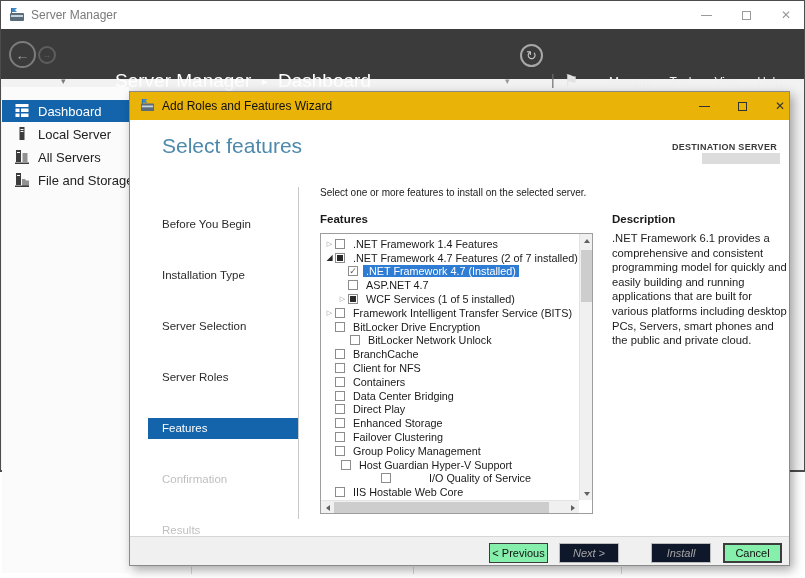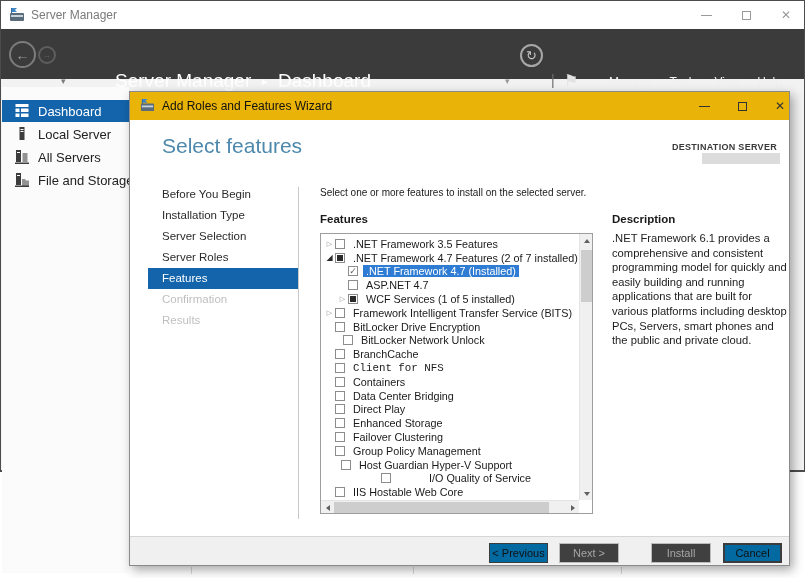--- a/index.html
+++ b/index.html
@@ -53,21 +53,21 @@
   .dctl { position:absolute; top:0; height:28px; width:34px; display:flex; align-items:center; justify-content:center; color:#333; }
   .dctl .minus { width:11px; height:1px; background:#333; display:block;}
   .dctl .maxbox{ width:9px; height:9px; border:1px solid #333; display:block;}
   .dctl.close { font-size:12px; }
 
   .dlg-heading { position:absolute; left:32px; top:42px; font-size:21px; color:var(--heading); }
   .dest-label { position:absolute; right:12px; top:50px; font-size:9px; font-weight:600; color:#3a3a3a; letter-spacing:.3px; }
   .dest-box { position:absolute; left:572px; top:61px; width:78px; height:11px; background:#dcdcdc; }
 
   .steps { position:absolute; left:18px; top:92px; width:150px; }
-  .step { height:21px; line-height:21px; padding-left:14px; font-size:11.5px; color:#2b2b2b; }
+  .step { height:21px; line-height:21px; padding-left:14px; font-size:11.5px; color:#2b2b2b;margin-top:30px; }
   .step.selected { background:var(--accent); color:#fff; }
   .step.disabled { color:#bfbfbf; }
   .divider-v { position:absolute; left:168px; top:95px; width:1px; height:332px; background:#c9c9c9; }
 
   .instruction { position:absolute; left:190px; top:95px; font-size:10px; color:#1a1a1a; }
   .features-label { position:absolute; left:190px; top:121px; font-size:11.5px; font-weight:700; color:#1a1a1a; }
 
   .listbox { position:absolute; left:190px; top:141px; width:273px; height:281px; background:#fff; border:1px solid #9d9d9d; }
   .rows { position:absolute; left:1px; top:0; right:14px; bottom:14px; overflow:hidden; padding-top:3px; }
   .trow { height:13.8px; display:flex; align-items:center; font-size:10.8px; color:#1a1a1a; white-space:nowrap; }
@@ -88,22 +88,22 @@
   .tri-left  { width:0;height:0;border-top:3.5px solid transparent;border-bottom:3.5px solid transparent;border-right:4px solid #606060; }
   .tri-right { width:0;height:0;border-top:3.5px solid transparent;border-bottom:3.5px solid transparent;border-left:4px solid #606060; }
   .vthumb { position:absolute; left:1px; top:16px; width:11px; height:52px; background:#cdcdcd; }
   .hthumb { position:absolute; left:13px; top:1px; width:215px; height:11px; background:#cdcdcd; }
 
   .desc-title { position:absolute; left:482px; top:121px; font-size:11.5px; font-weight:700; color:#1a1a1a; }
   .desc-text { position:absolute; left:482px; top:139px; width:176px; font-size:11.2px; line-height:14.6px; color:#1c1c1c; }
 
   .dlg-footer { position:absolute; left:0; bottom:0; width:100%; height:29px; background:#f0f0f0; border-top:1px solid #d6d6d6; }
   .dlg-btn { position:absolute; top:6px; height:20px; font-size:11px; font-family:"Liberation Sans",sans-serif;
-    background:#0369a1; border:1px solid #3c3c3c; color:#111; }
-  .dlg-btn:disabled { border-color:#bcbcbc; color:#a5a5a5; background:#404040; }
+    background:#86efac; border:1px solid #3c3c3c; color:#111; }
+  .dlg-btn:disabled { border-color:#bcbcbc; color:#a5a5a5; background:#0f172a;font-style:italic; }
   .dlg-btn.default { box-shadow: inset 0 0 0 1px #3c3c3c; }
 </style>
 </head>
 <body>
 
 <div id="window">
 
   <div class="titlebar">
     <span class="appicon">
       <svg width="16" height="15" viewBox="0 0 16 15">
@@ -221,21 +221,21 @@
     <div class="divider-v"></div>
 
     <div class="instruction">Select one or more features to install on the selected server.</div>
     <div class="features-label">Features</div>
 
     <div class="listbox">
       <div class="rows" id="tree">
           <div class="trow" style="padding-left: 2px;">
             <span class="exp collapsed">▷</span>
             <span class="cb unchecked"></span>
-            <span class="tlabel">.NET Framework 3.5 Features</span>
+            <span class="tlabel">.NET Framework 1.4 Features</span>
           </div>
           <div class="trow" style="padding-left: 2px;">
             <span class="exp expanded">◢</span>
             <span class="cb indeterminate"></span>
             <span class="tlabel">.NET Framework 4.7 Features (2 of 7 installed)</span>
           </div>
           <div class="trow" style="padding-left: 15px;">
             <span class="exp none"></span>
             <span class="cb checked">✓</span>
             <span class="tlabel selected">.NET Framework 4.7 (Installed)</span>
@@ -253,31 +253,31 @@
           <div class="trow" style="padding-left: 2px;">
             <span class="exp collapsed">▷</span>
             <span class="cb unchecked"></span>
             <span class="tlabel">Framework Intelligent Transfer Service (BITS)</span>
           </div>
           <div class="trow" style="padding-left: 2px;">
             <span class="exp none"></span>
             <span class="cb unchecked"></span>
             <span class="tlabel">BitLocker Drive Encryption</span>
           </div>
-          <div class="trow" style="padding-left: 10px;">
+          <div class="trow" style="padding-left: 2px; margin-left: 15px;">
             <span class="exp none"></span>
             <span class="cb unchecked"></span>
             <span class="tlabel">BitLocker Network Unlock</span>
           </div>
           <div class="trow" style="padding-left: 2px;">
             <span class="exp none"></span>
             <span class="cb unchecked"></span>
             <span class="tlabel">BranchCache</span>
           </div>
-          <div class="trow" style="padding-left: 2px; font-family: Liberation Mono, monospace;">
+          <div class="trow" style="padding-left: 2px;">
             <span class="exp none"></span>
             <span class="cb unchecked"></span>
             <span class="tlabel">Client for NFS</span>
           </div>
           <div class="trow" style="padding-left: 2px;">
             <span class="exp none"></span>
             <span class="cb unchecked"></span>
             <span class="tlabel">Containers</span>
           </div>
           <div class="trow" style="padding-left: 2px;">

